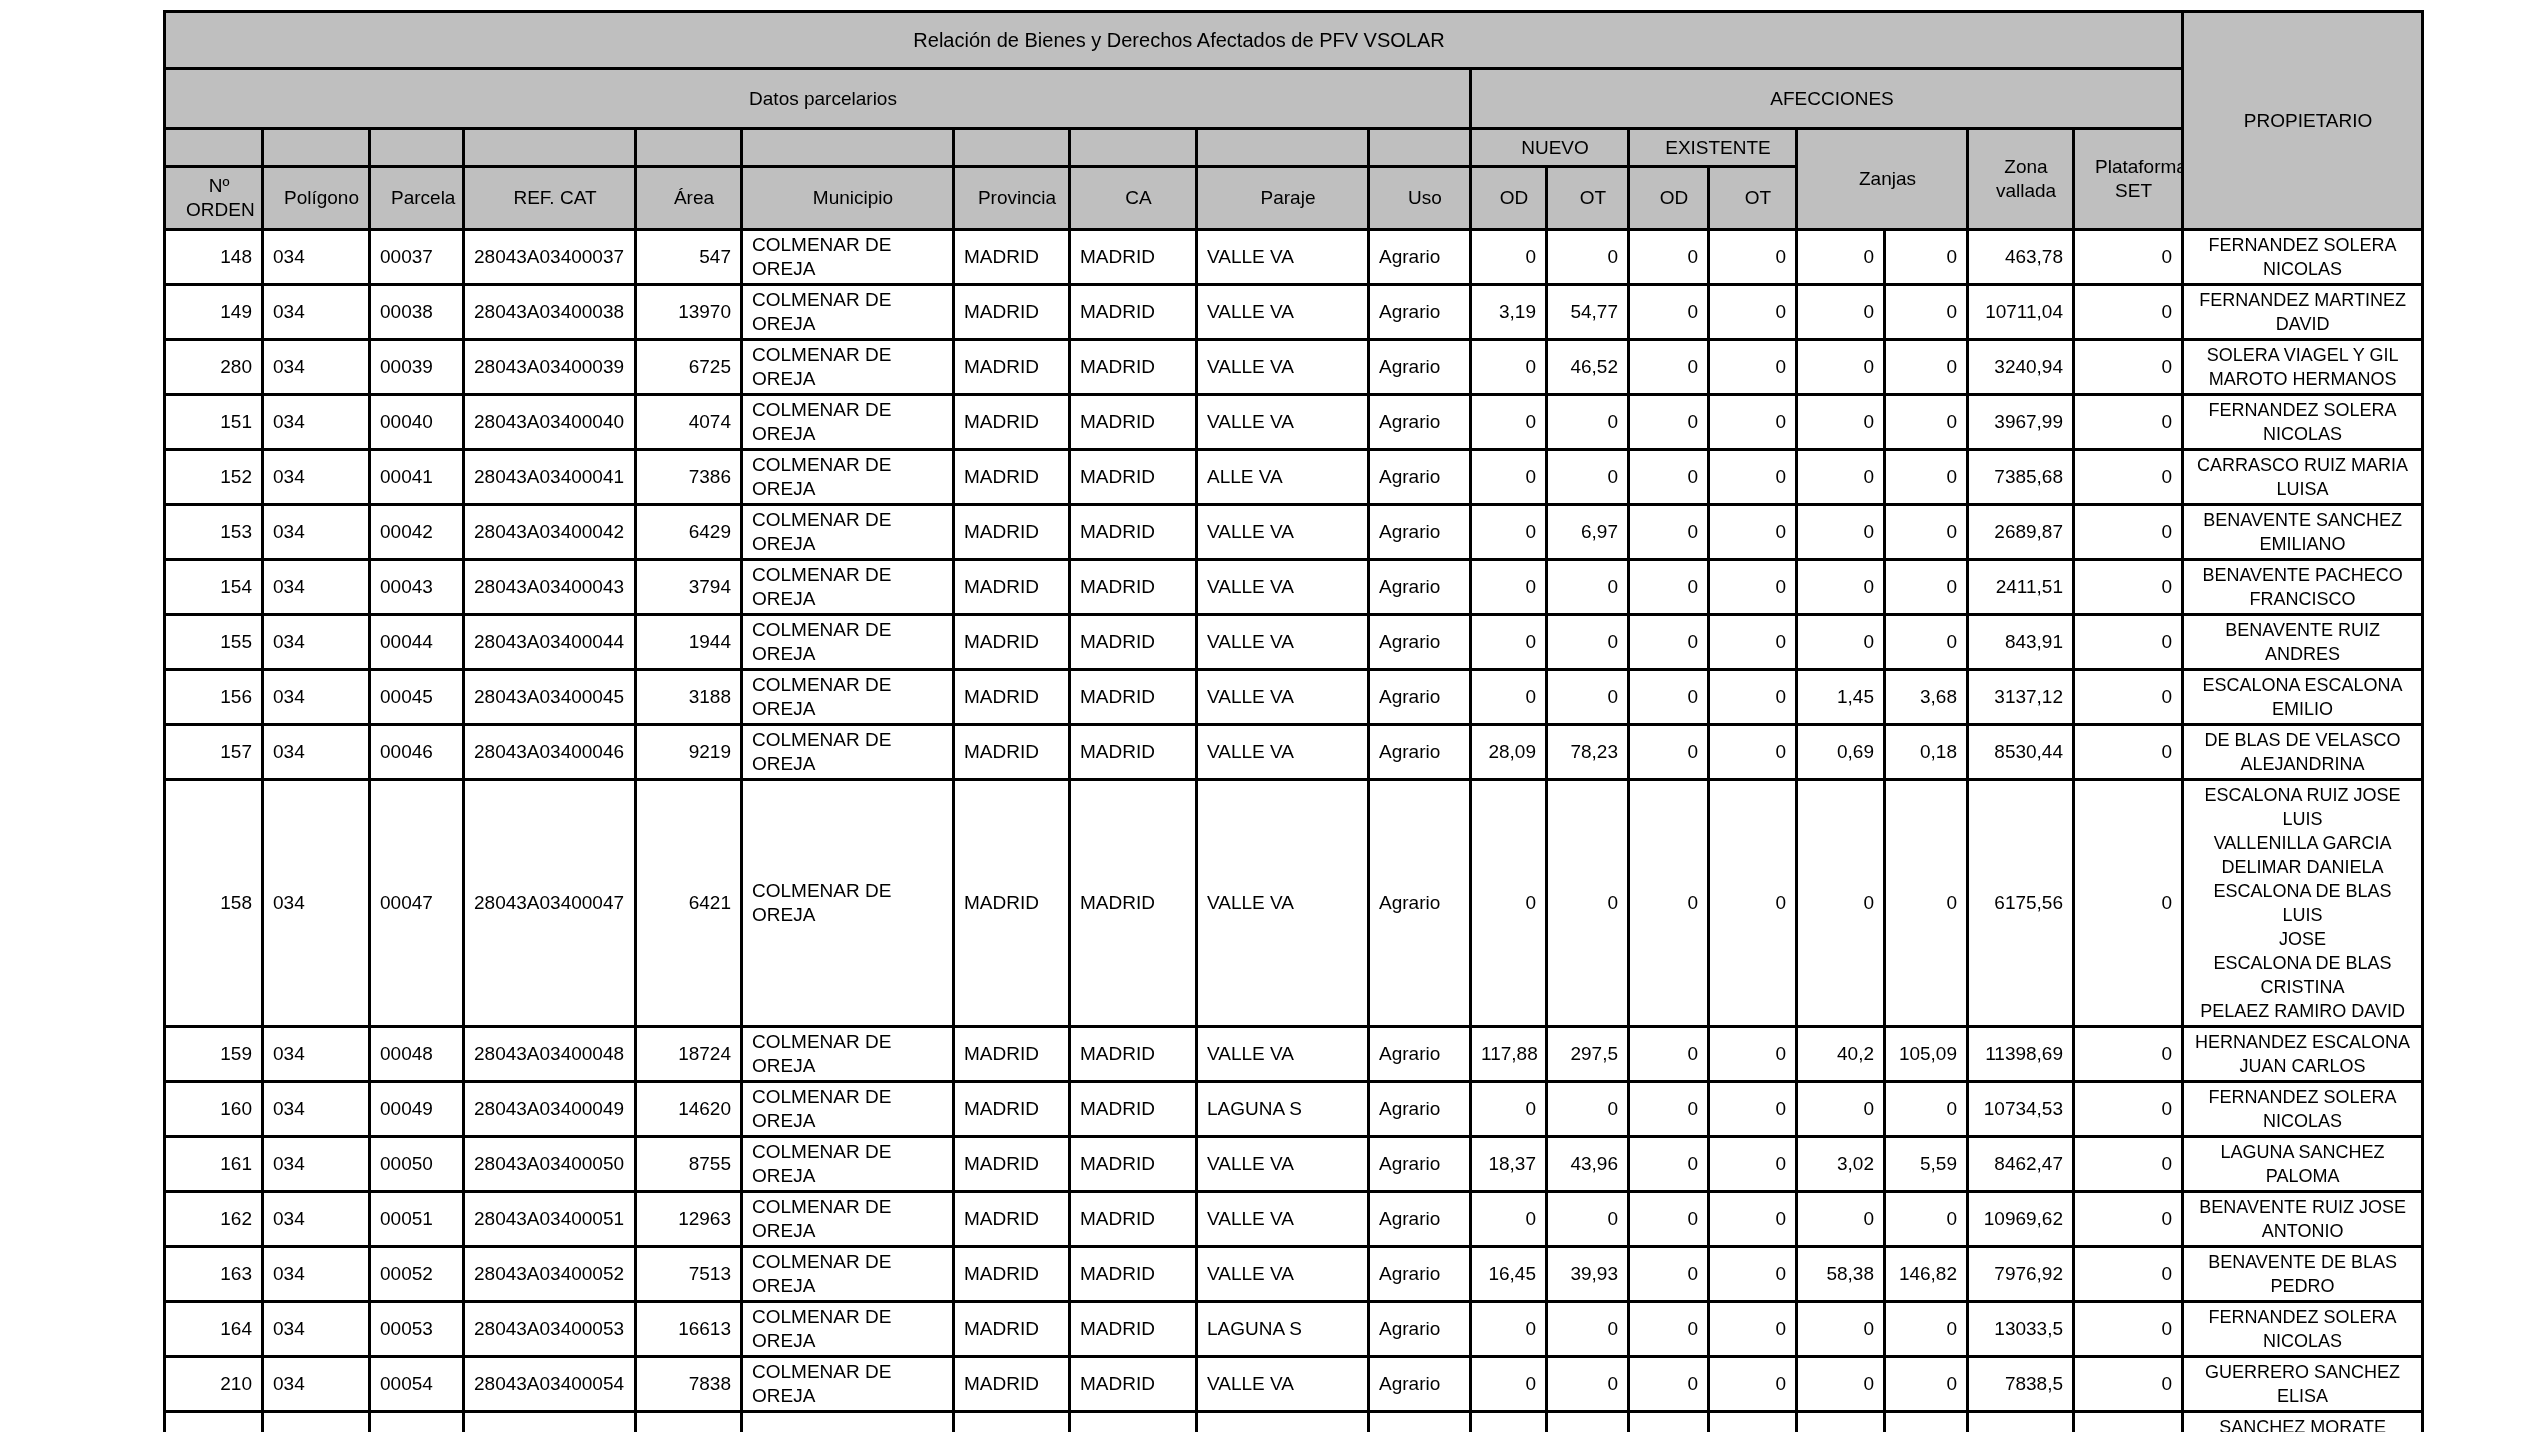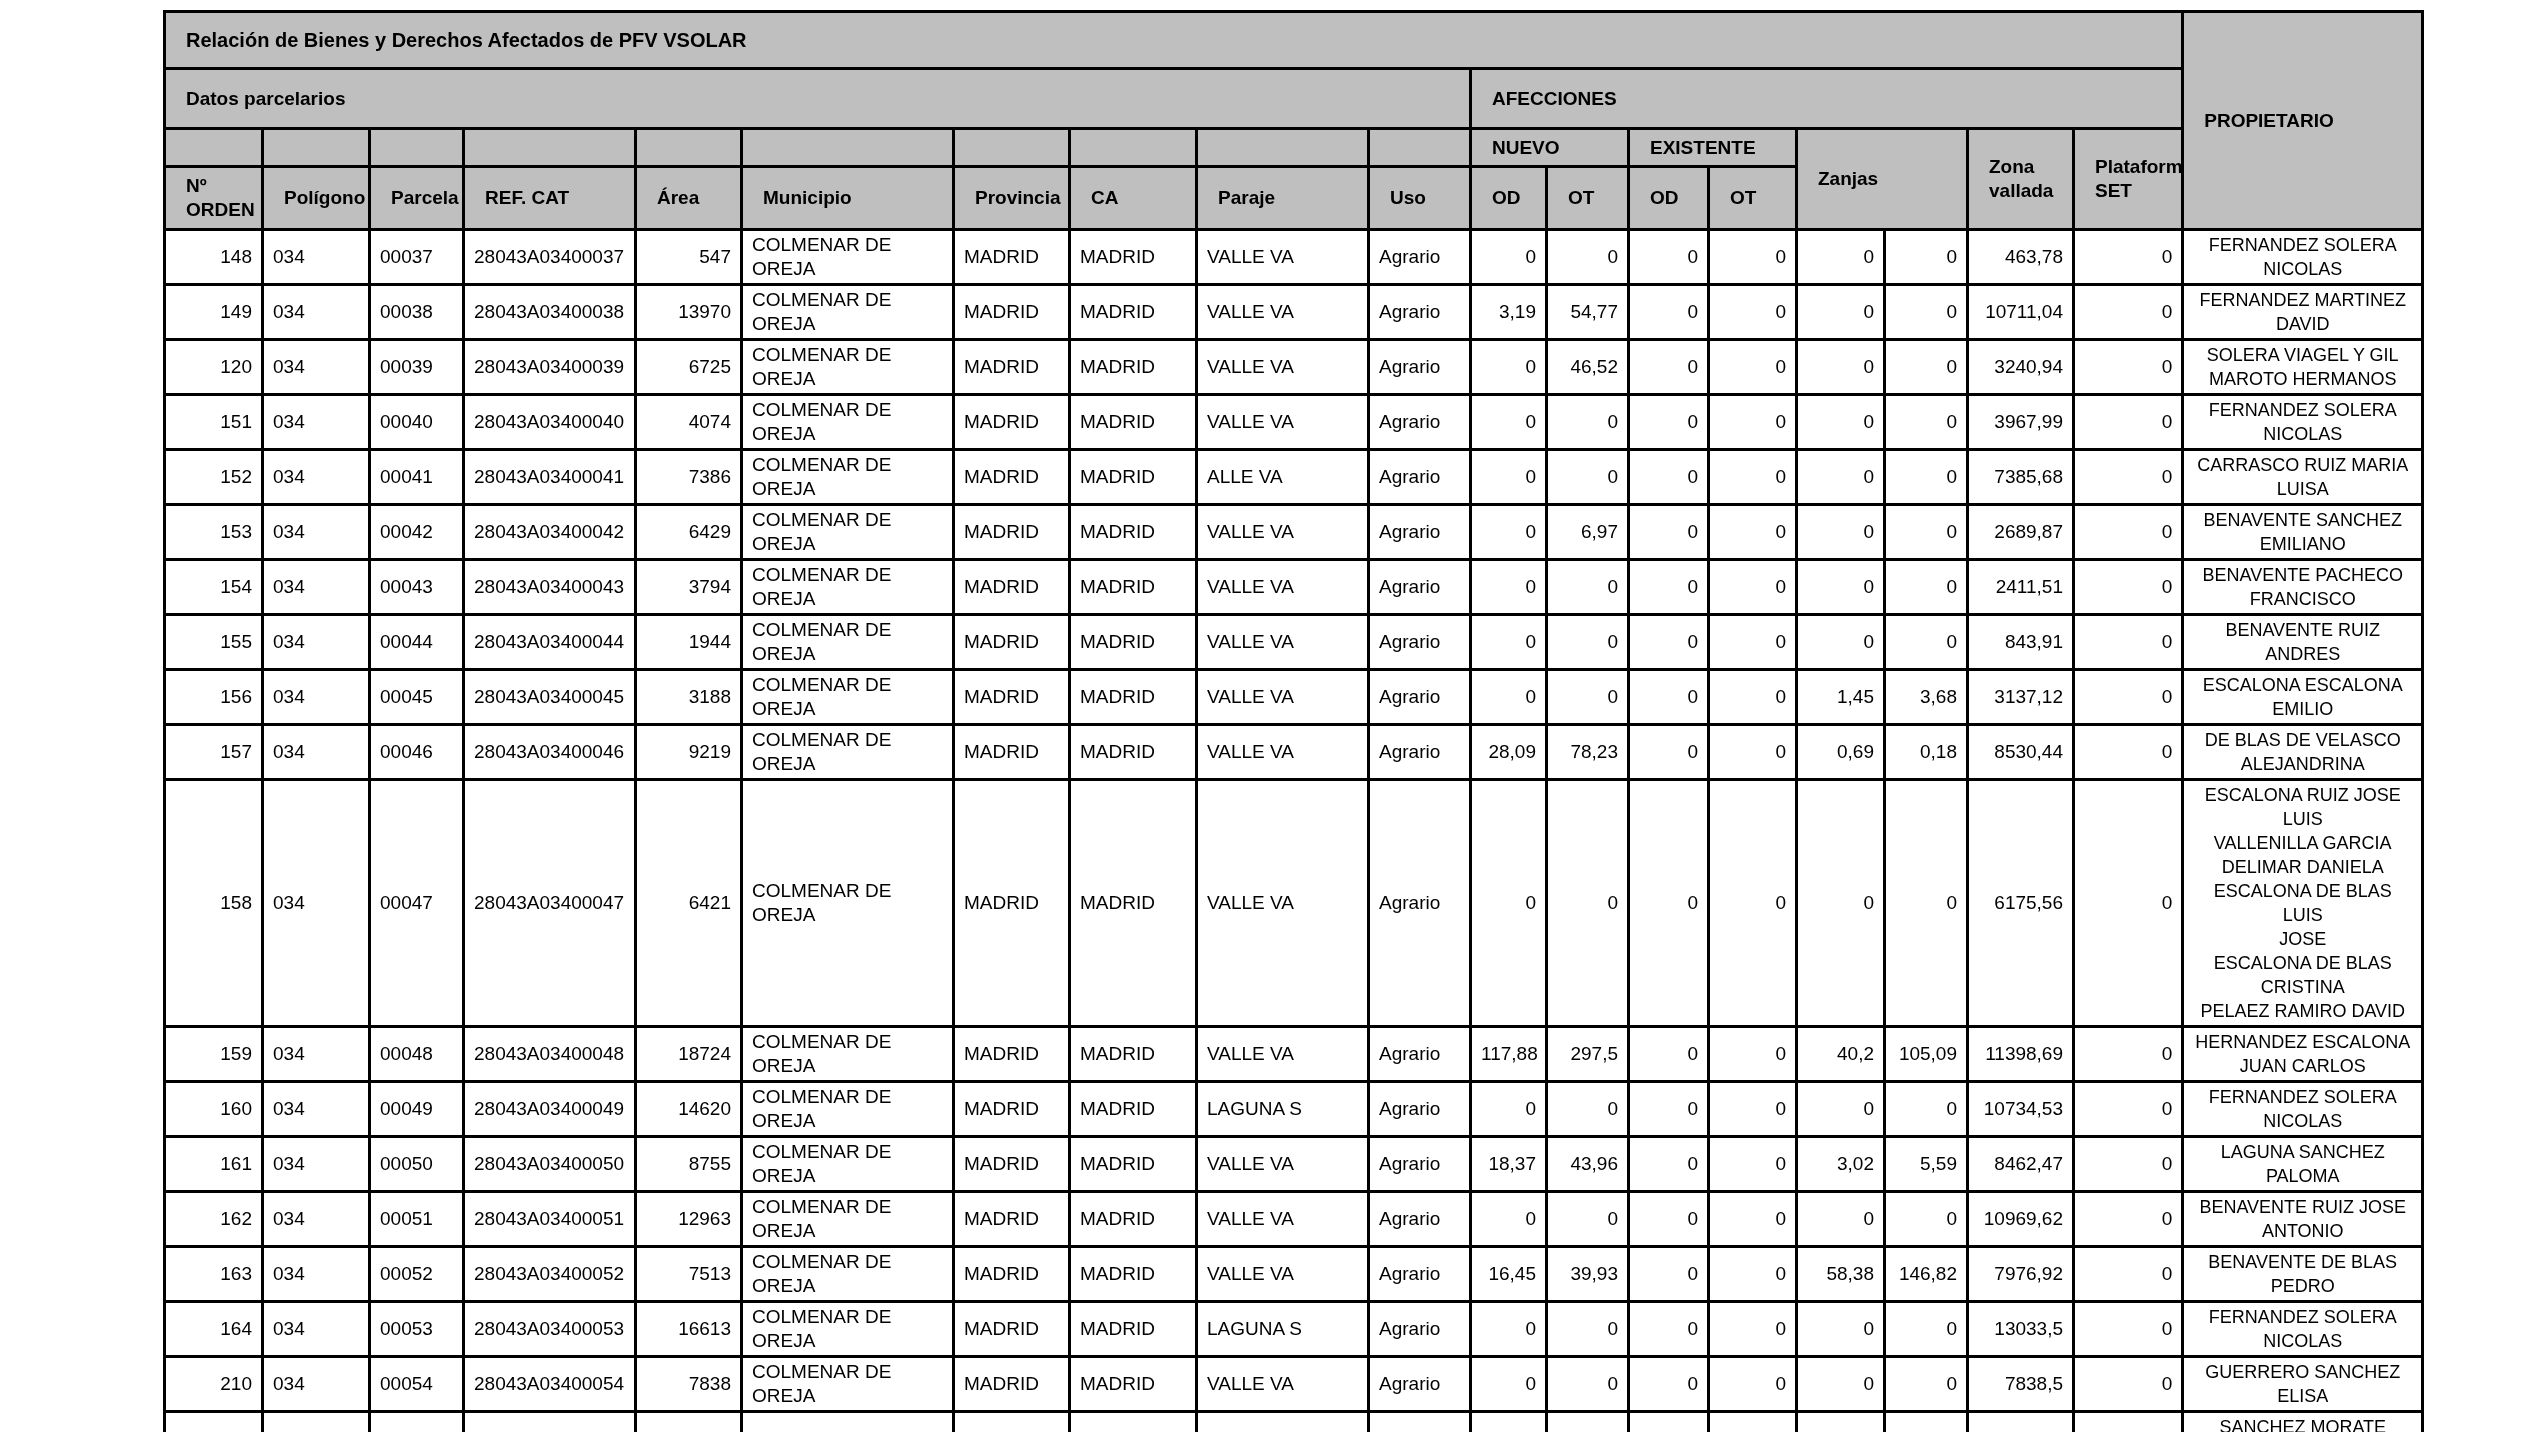--- a/index.html
+++ b/index.html
@@ -22,22 +22,22 @@
   td, th {
     border: 3px solid #000000;
     padding: 2px 9px;
     font-size: 19px;
     line-height: 24px;
     vertical-align: middle;
     overflow: hidden;
   }
   thead td {
     background: var(--header-bg, #bfbfbf);
-    font-weight: bold;
-    text-align: left;
+    font-weight: normal;
+    text-align: center;
     white-space: pre-line;
     padding-left: 20px;
   }
   tr.title-row   { height: 57px; }
   tr.section-row { height: 60px; }
   tr.band-row    { height: 38px; }
   tr.colhead-row { height: 63px; }
   tbody tr       { height: 51px; }
   tbody td { background: #ffffff; }
   
@@ -167,21 +167,21 @@
           <td class="col-od_existente">0</td>
           <td class="col-ot_existente">0</td>
           <td class="col-zanja_od">0</td>
           <td class="col-zanja_ot">0</td>
           <td class="col-zona_vallada">10711,04</td>
           <td class="col-plataforma_set">0</td>
           <td class="col-propietario">FERNANDEZ MARTINEZ
 DAVID</td>
         </tr>
         <tr>
-          <td class="col-orden">120</td>
+          <td class="col-orden">280</td>
           <td class="col-poligono">034</td>
           <td class="col-parcela">00039</td>
           <td class="col-ref_cat">28043A03400039</td>
           <td class="col-area">6725</td>
           <td class="col-municipio">COLMENAR DE OREJA</td>
           <td class="col-provincia">MADRID</td>
           <td class="col-ca">MADRID</td>
           <td class="col-paraje">VALLE VA</td>
           <td class="col-uso">Agrario</td>
           <td class="col-od_nuevo">0</td>

